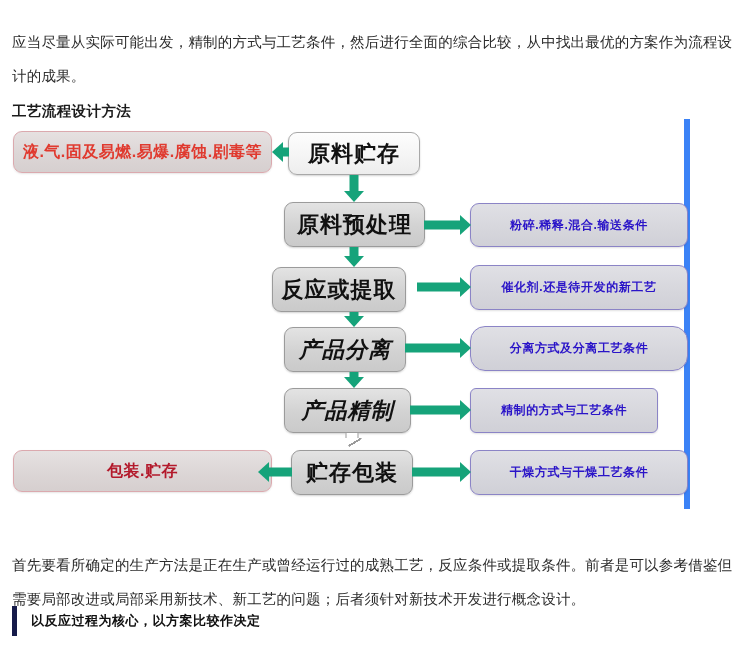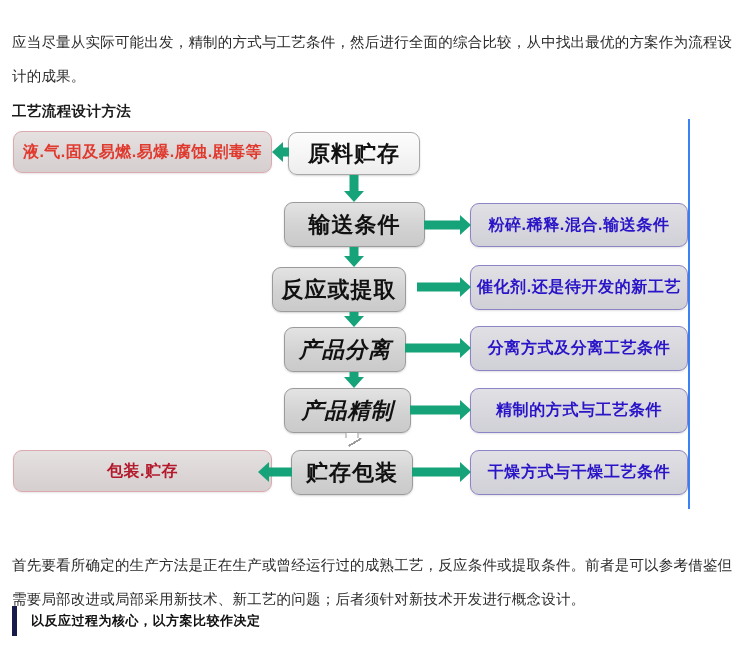--- a/index.html
+++ b/index.html
@@ -42,21 +42,21 @@
   }
 
   
   #flowchart {
     position: absolute;
     left: 0px;
     top: 119px;
     width: 690px;
     height: 390px;
     background: #ffffff;
-    border-right: 2px solid #3b82f6;
+    border-right: 6px solid #3b82f6;
     box-sizing: border-box;
   }
 
   .node {
     position: absolute;
     box-sizing: border-box;
     display: flex;
     align-items: center;
     justify-content: center;
     text-align: center;
@@ -79,21 +79,21 @@
     border-color: #a8a8a8;
     font-style: normal;
   }
   .node-center.upright { font-style: normal; }
 
   
   .node-right {
     background: linear-gradient(180deg, #e0e0e5 0%, #d6d6dc 60%, #d0d0d7 100%);
     border: 1.6px solid #8b84c6;
     color: #2a14c8;
-    font-size: 16px;
+    font-size: 12px;
     font-weight: bold;
     letter-spacing: 0.6px;
     box-shadow: 0 1px 2px rgba(0,0,0,0.12);
   }
 
   
   .node-left {
     background: linear-gradient(180deg, #e6e1e1 0%, #dcd6d6 55%, #d6cfcf 100%);
     border: 1.6px solid #dba9ae;
     font-size: 16px;
@@ -220,37 +220,37 @@
 <h2 class="section-heading">工艺流程设计方法</h2>
 
 <div id="flowchart">
 
   <div class="node node-left" id="node-hazards" style="left:13px; top:12px; width:259px; height:42px;">液.气.固及易燃.易爆.腐蚀.剧毒等</div>
 
   <div class="node node-left" id="node-package-store" style="left:13px; top:331px; width:259px; height:42px;">包装.贮存</div>
 
   <div class="node node-center first" style="left:288px; top:13px; width:132px; height:43px;">原料贮存</div>
 
-  <div class="node node-center upright" style="left:284px; top:83px; width:141px; height:45px;">输送条件</div>
+  <div class="node node-center upright" style="left:284px; top:83px; width:141px; height:45px;">原料预处理</div>
 
   <div class="node node-center upright" style="left:272px; top:148px; width:134px; height:45px;">反应或提取</div>
 
   <div class="node node-center" style="left:284px; top:208px; width:122px; height:45px;">产品分离</div>
 
   <div class="node node-center" style="left:284px; top:269px; width:127px; height:45px;text-align:right;">产品精制</div>
 
   <div class="node node-center upright" style="left:291px; top:331px; width:122px; height:45px;">贮存包装</div>
 
   <div class="node node-right" style="left:470px; top:84px; width:218px; height:44px;">粉碎.稀释.混合.输送条件</div>
 
   <div class="node node-right" style="left:470px; top:146px; width:218px; height:45px;">催化剂.还是待开发的新工艺</div>
 
-  <div class="node node-right" style="left:470px; top:207px; width:218px; height:45px;">分离方式及分离工艺条件</div>
-
-  <div class="node node-right" style="left:470px; top:269px; width:218px; height:45px;">精制的方式与工艺条件</div>
+  <div class="node node-right" style="left:470px; top:207px; width:218px; height:45px;border-radius:15px;">分离方式及分离工艺条件</div>
+
+  <div class="node node-right" style="left:470px; top:269px; width:188px; height:45px;border-radius:6px;">精制的方式与工艺条件</div>
 
   <div class="node node-right" style="left:470px; top:331px; width:218px; height:45px;">干燥方式与干燥工艺条件</div>
 
   <div class="arrow arrow-down" style="left:344px; top:56px; width:20px; height:27px;">
     <div class="shaft" style="height:16px;"></div>
       <div class="head"></div>
   </div>
 
   <div class="arrow arrow-down" style="left:344px; top:128px; width:20px; height:20px;">
     <div class="shaft" style="height:9px;"></div>

